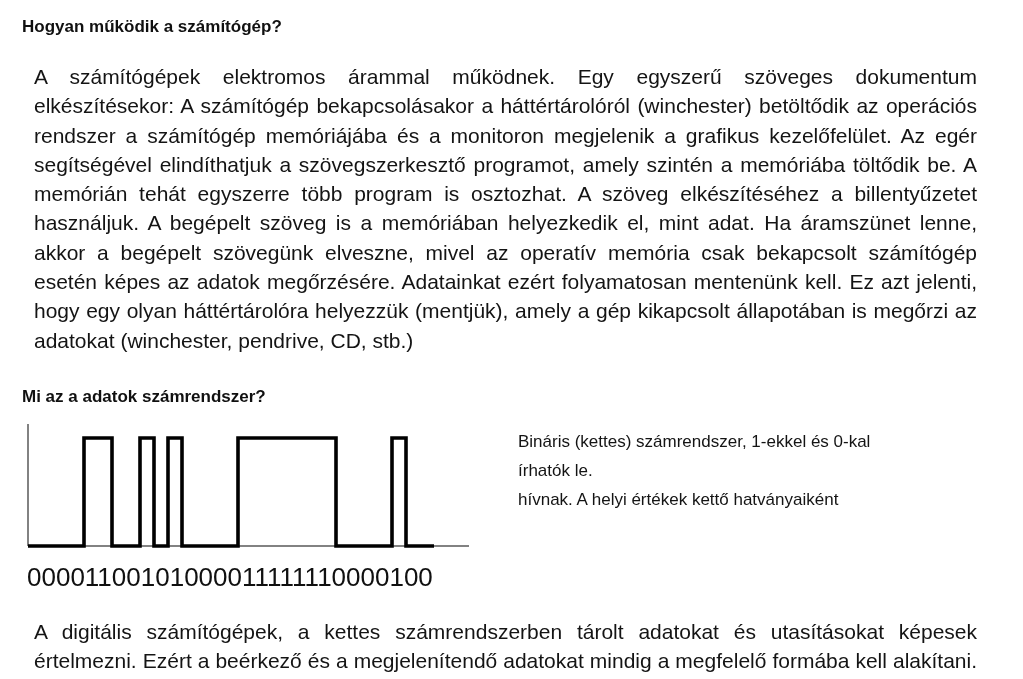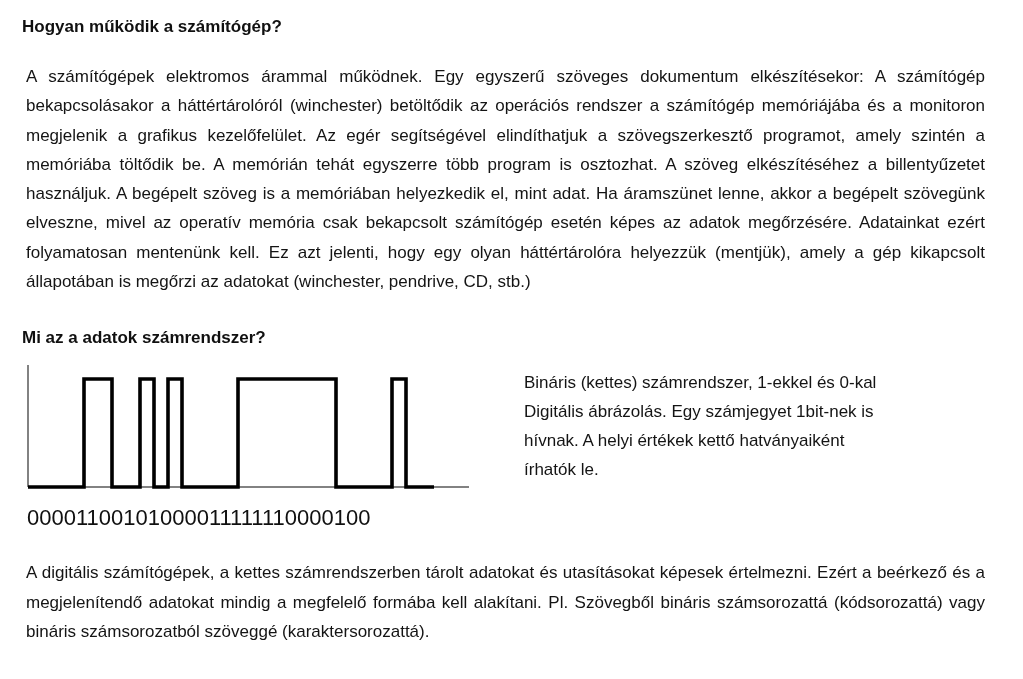--- a/index.html
+++ b/index.html
@@ -20,48 +20,48 @@
   h1.doc-heading, h2.doc-heading {
     font-size: 17px;
     font-weight: bold;
     line-height: 29px;
     margin: 0;
     color: #101010;
   }
   h1.doc-heading { margin-top: 6px; }
   h2.doc-heading { margin-top: 27px; }
   p.doc-para {
-    font-size: 17px;
+    font-size: 21px;
     line-height: 29.3px;
     text-align: justify;
-    margin: 4px;
+    margin: 12px;
     color: #141414;
   }
   p.first-para { margin-top: 21px; }
   p.last-para  { margin-top: 24px; }
   .figure-row {
     display: flex;
     flex-direction: row;
     align-items: flex-start;
     margin-top: 9px;
   }
   .figure-col { width: 476px; flex: 0 0 auto; }
   .waveform-svg { display: block; margin-left: 0; }
   .binary-number {
-    font-size: 22px;
+    font-size: 26px;
     line-height: 32px;
     letter-spacing: 0px;
     margin-top: 10px;
     margin-left: 5px;
     white-space: nowrap;
     color: #101010;
   }
   .binary-desc {
     flex: 1 1 auto;
-    margin-left: 26px;
+    margin-left: 20px;
     padding-top: 7px;
     font-size: 17px;
     line-height: 29px;
     color: #141414;
   }
   .binary-desc .desc-line { white-space: nowrap; }
 </style>
 </head>
 <body>
 
@@ -79,22 +79,21 @@
       <svg id="waveform-svg" class="waveform-svg" width="470" height="131" viewBox="0 0 470 131">
           <line x1="6" y1="4" x2="6" y2="126" stroke="#595959" stroke-width="1.5"></line>
           <line x1="6" y1="126" x2="447" y2="126" stroke="#595959" stroke-width="1.5"></line>
           <polyline points="6,126 20,126 34,126 48,126 62,126 62,18 76,18 90,18 90,126 104,126 118,126 118,18 132,18 132,126 146,126 146,18 160,18 160,126 174,126 188,126 202,126 216,126 216,18 230,18 244,18 258,18 272,18 286,18 300,18 314,18 314,126 328,126 342,126 356,126 370,126 370,18 384,18 384,126 398,126 412,126" fill="none" stroke="#000000" stroke-width="3.6" stroke-linejoin="miter"></polyline>
         </svg>
       <div class="binary-number">00001100101000011111110000100</div>
     </div>
 
     <div class="binary-desc">
       <div class="desc-line">Bináris (kettes) számrendszer, 1-ekkel és 0-kal</div>
-      <div class="desc-line">Digitális ábrázolás. Egy számjegyet 1bit-nek is</div>
+      <div class="desc-line">írhatók le.</div>
       <div class="desc-line">hívnak. A helyi értékek kettő hatványaiként</div>
-      <div class="desc-line">írhatók le.</div>
     </div>
 
   </div>
 
   <p class="doc-para last-para">A digitális számítógépek, a kettes számrendszerben tárolt adatokat és utasításokat képesek értelmezni. Ezért a beérkező és a megjelenítendő adatokat mindig a megfelelő formába kell alakítani. Pl. Szövegből bináris számsorozattá (kódsorozattá) vagy bináris számsorozatból szöveggé (karaktersorozattá).</p>
 
 </div>
 
 </body></html>

